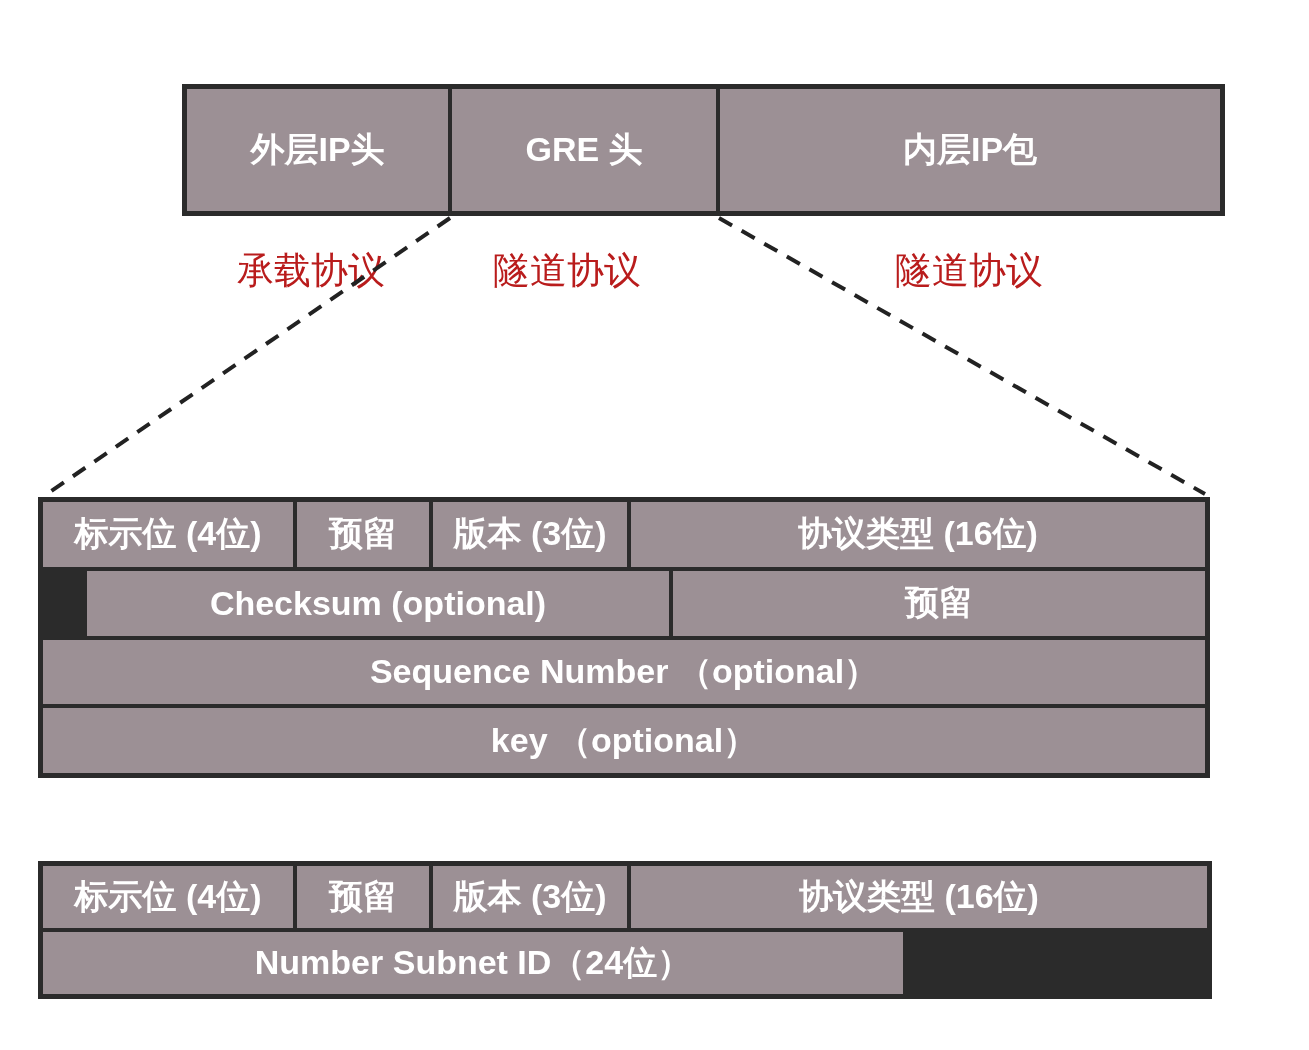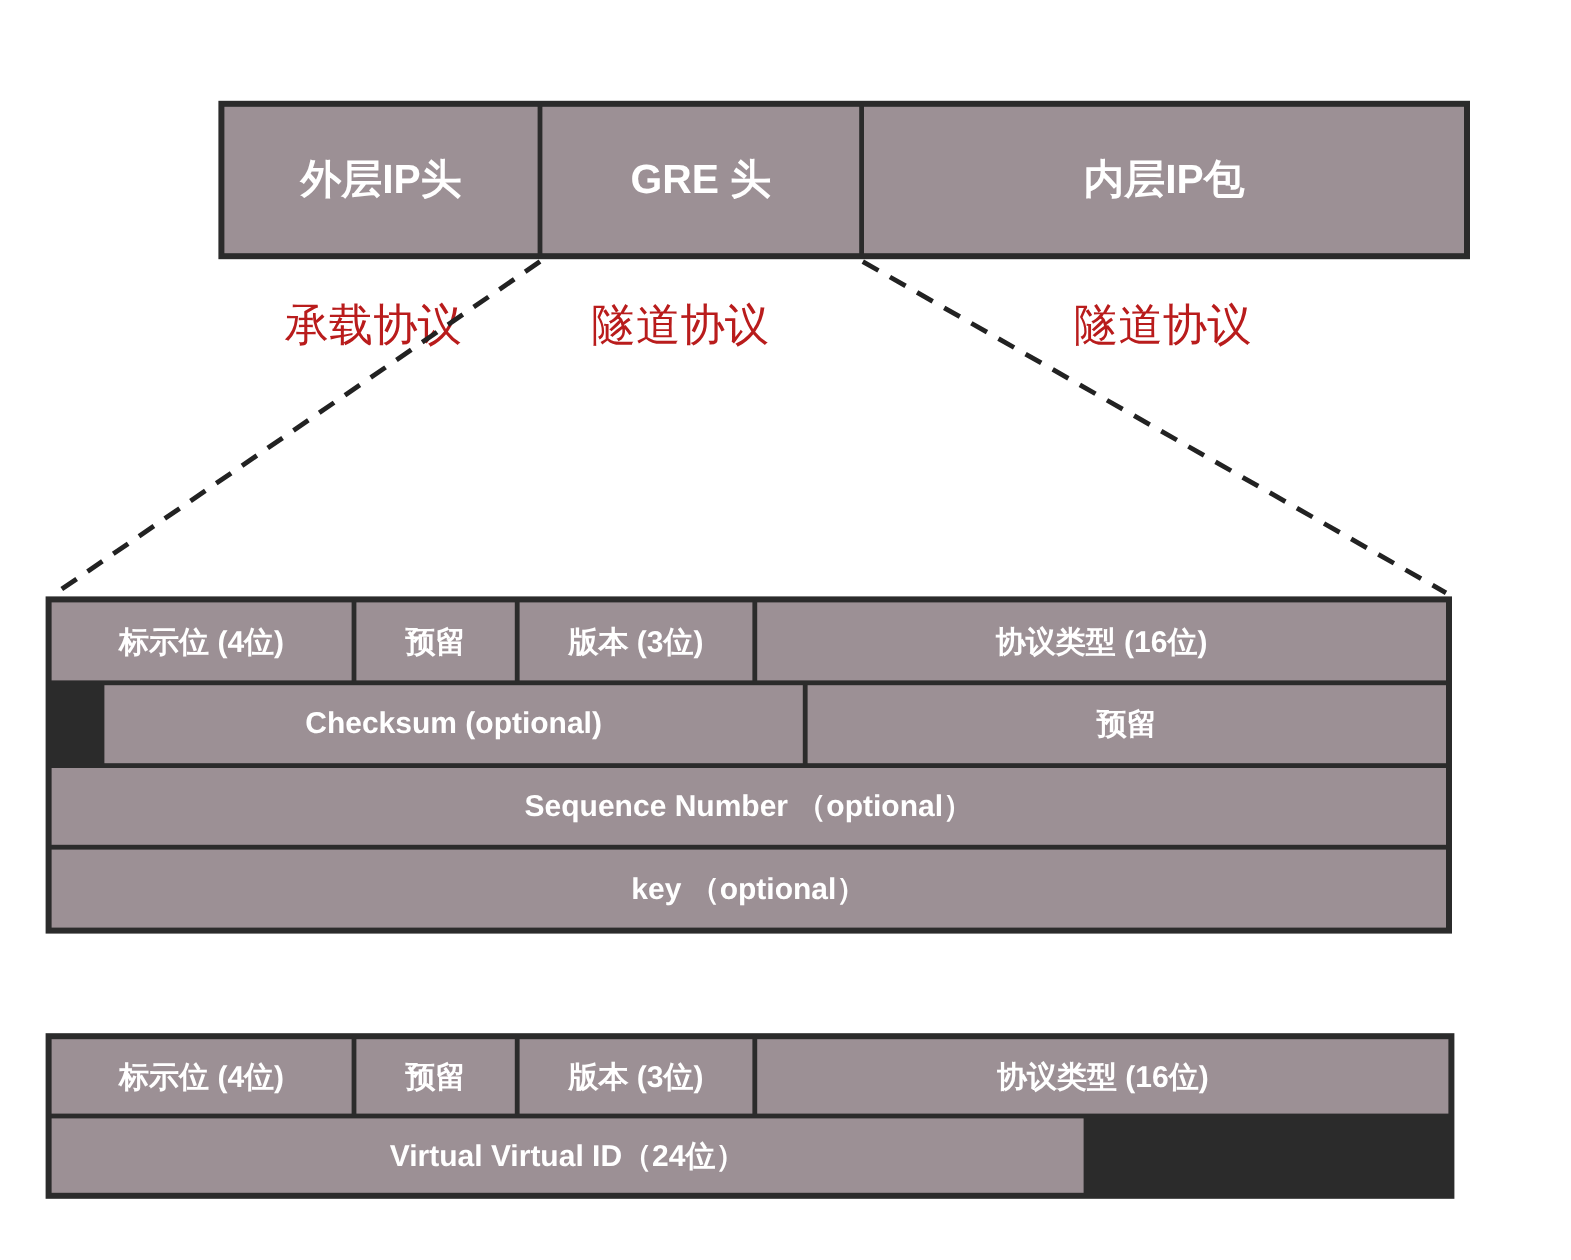--- a/index.html
+++ b/index.html
@@ -27,21 +27,21 @@
     flex:1;
   }
   .cell {
     background:#9c9095;
     color:#ffffff;
     font-weight:bold;
     display:flex;
     align-items:center;
     justify-content:center;
     white-space:nowrap;
-    font-size:25px;
+    font-size:34px;
   }
 
   
   .overview {
     left:182px; top:84px;
     width:1043px; height:132px;
   }
   .overview .pkt-row { grid-template-columns:261px 264px 1fr; }
   .overview .cell { font-size:34px; }
 
@@ -117,21 +117,21 @@
   </div>
 
   <div class="pkt-table nvgre-table">
     <div class="pkt-row cols-4">
       <div class="cell">标示位 (4位)</div>
       <div class="cell">预留</div>
       <div class="cell">版本 (3位)</div>
       <div class="cell">协议类型 (16位)</div>
     </div>
     <div class="pkt-row nvgre-r2">
-      <div class="cell">Virtual Virtual ID（24位）</div>
+      <div class="cell">Number Subnet ID（24位）</div>
     </div>
   </div>
 
   <svg class="lines-overlay" width="1309" height="1050">
     <line x1="450" y1="218" x2="47" y2="494" stroke="#222222" stroke-width="4" stroke-dasharray="15 11"></line>
     <line x1="719" y1="218" x2="1205" y2="494" stroke="#222222" stroke-width="4" stroke-dasharray="15 11"></line>
   </svg>
 
 </div>
 

